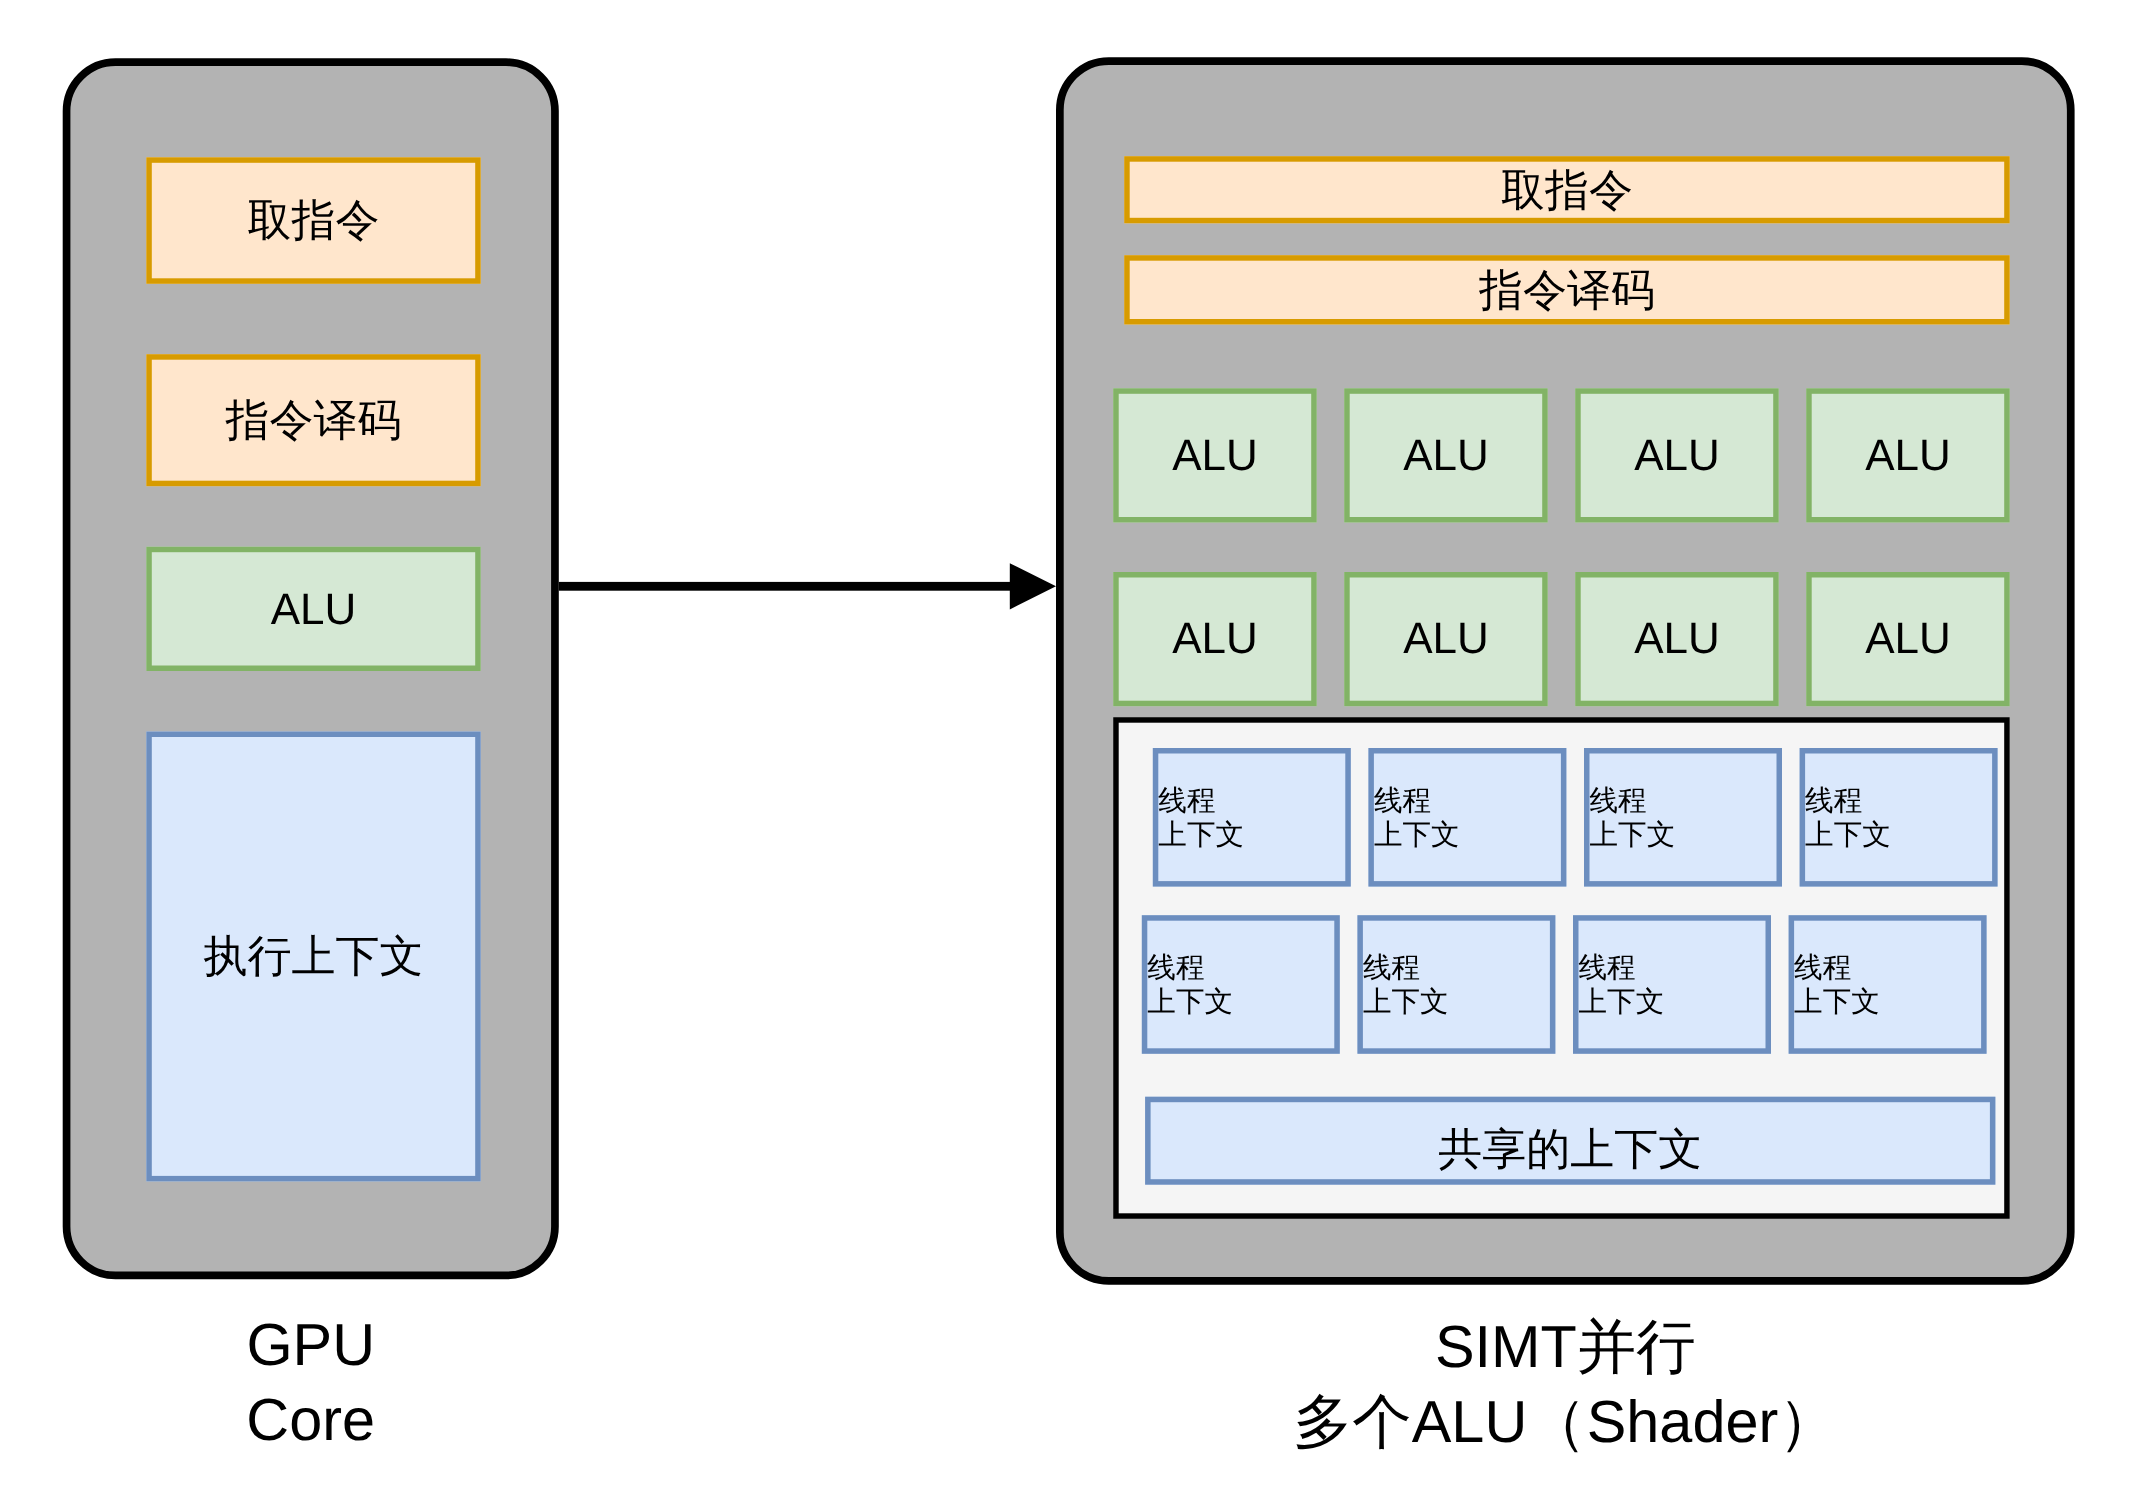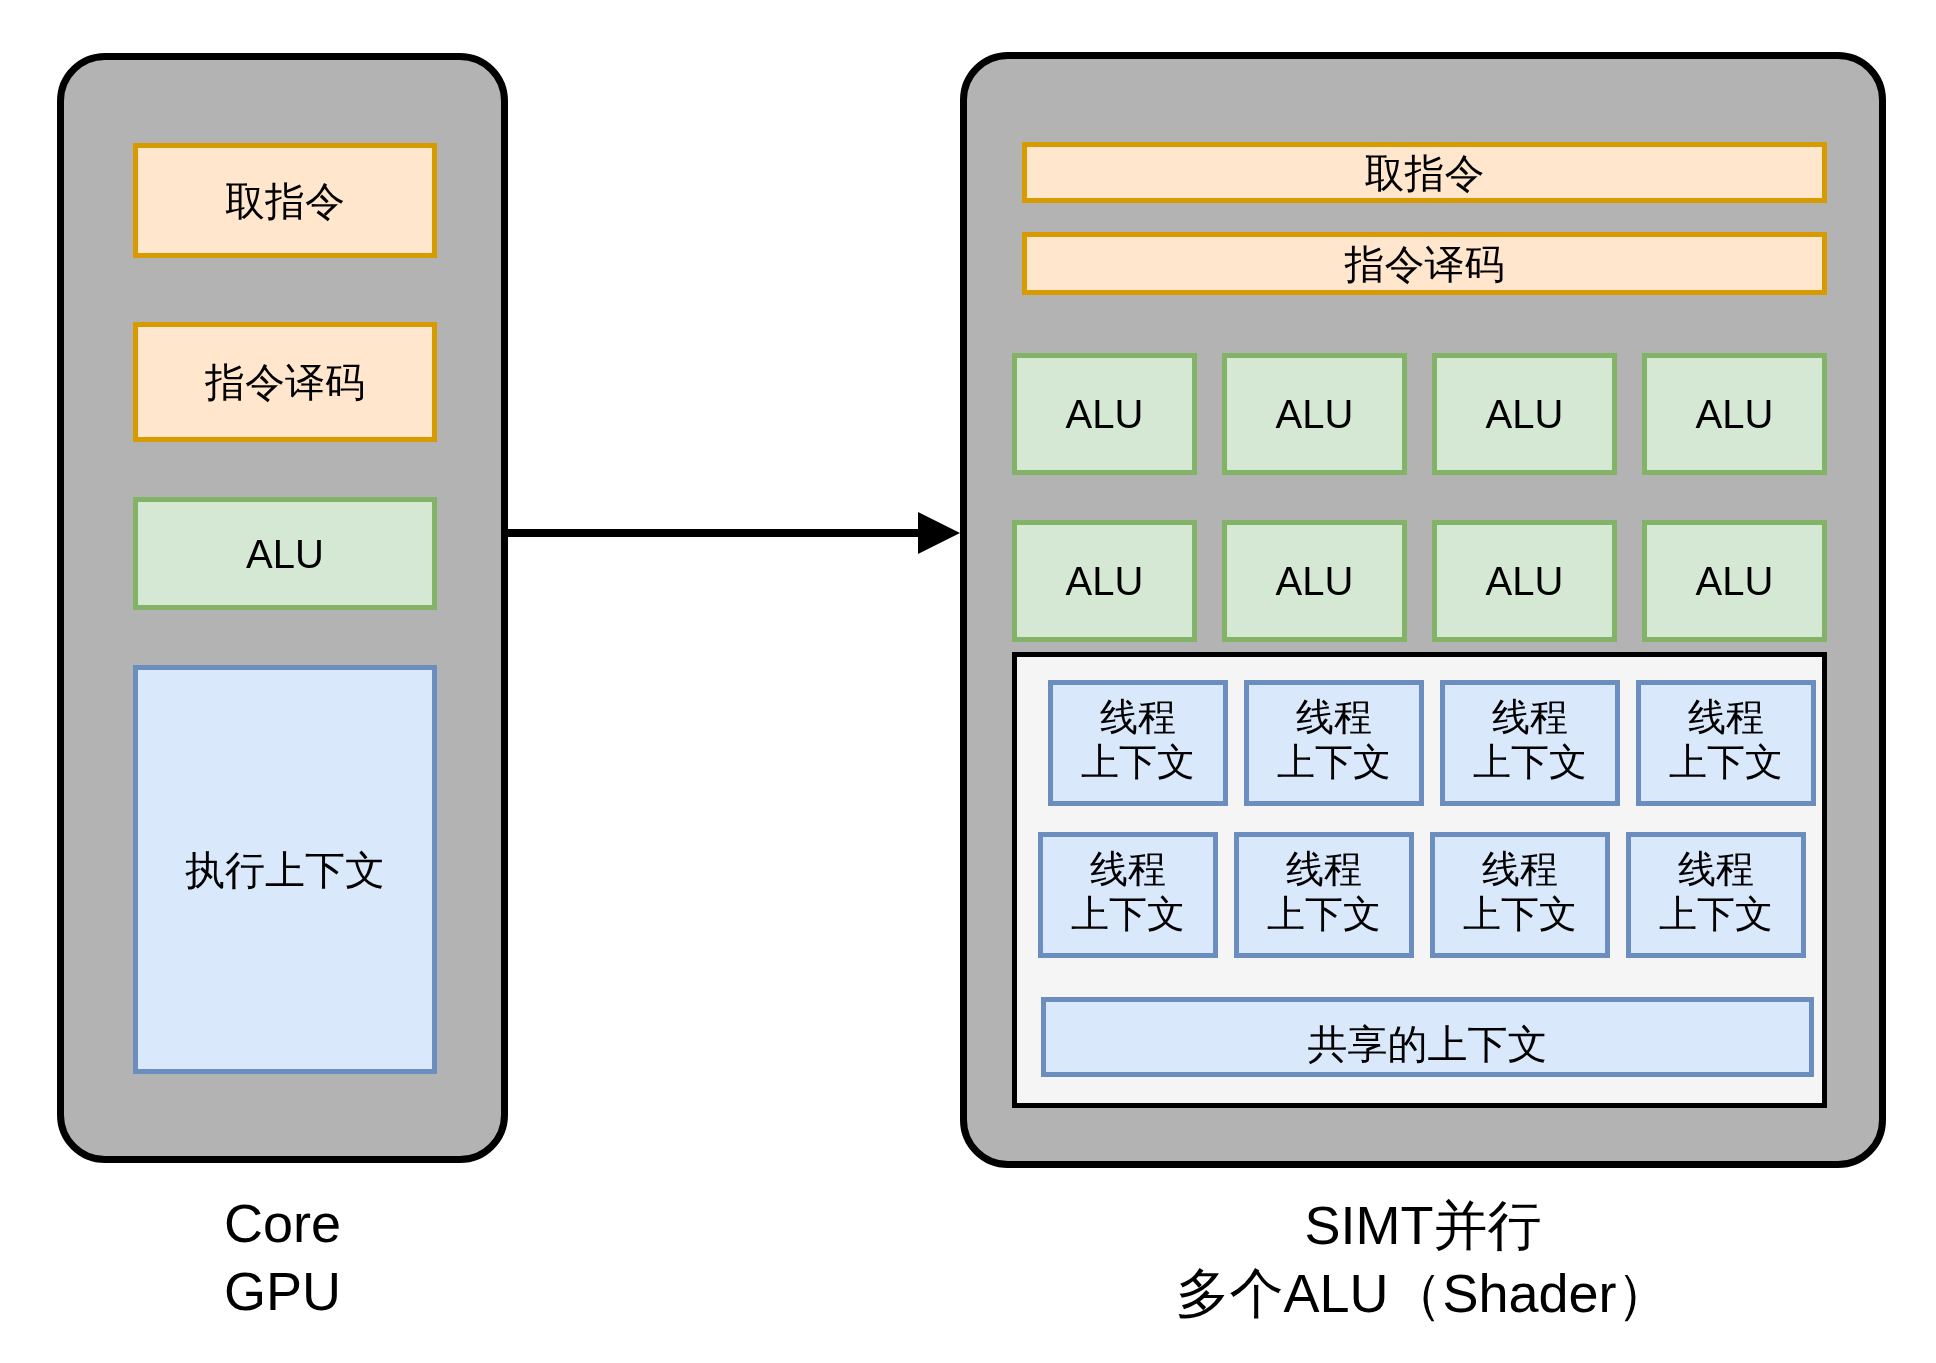--- a/index.html
+++ b/index.html
@@ -54,22 +54,22 @@
   
   .exec-pool {
     position:absolute; left:45px; top:593px; width:815px; height:456px;
     background:var(--pool_fill); border:5px solid var(--container_border);
   }
   .thread-row { position:absolute; display:flex; gap:16px; }
   .thread-row.row1 { left:31px; top:23px; }
   .thread-row.row2 { left:21px; top:175px; }
   .thread-box {
     width:180px; height:126px; background:var(--blue_fill); border:5px solid var(--blue_border);
-    display:flex; flex-direction:column; align-items:center; justify-content:center;
-    font-size:38px; line-height:1.18; text-align:center;font-family:Liberation Mono, monospace;
+    display:flex; flex-direction:column; align-items:flex-start; justify-content:center;
+    font-size:26px; line-height:1.18; text-align:center;
   }
   .shared-bar {
     position:absolute; left:24px; top:340px; width:773px; height:80px;
     background:var(--blue_fill); border:5px solid var(--blue_border);
     display:flex; align-items:flex-end; justify-content:center; font-size:40px;
   }
 
   
   .caption { position:absolute; text-align:center; font-size:54px; line-height:1.25; }
   .caption.left-cap  { left:57px;  top:1190px; width:451px; }
@@ -99,22 +99,22 @@
       <span>指令译码</span>
     </div>
     <div class="box green l-alu">
       <span>ALU</span>
     </div>
     <div class="box blue l-exec">
       <span>执行上下文</span>
     </div>
   </div>
   <div class="caption left-cap">
+    <div>GPU</div>
     <div>Core</div>
-    <div>GPU</div>
   </div>
 
   <div class="arrow-line"></div>
   <div class="arrow-head"></div>
 
   <div class="container right">
     <div class="bar orange r-fetch">
       <span>取指令</span>
     </div>
     <div class="bar orange r-decode">

